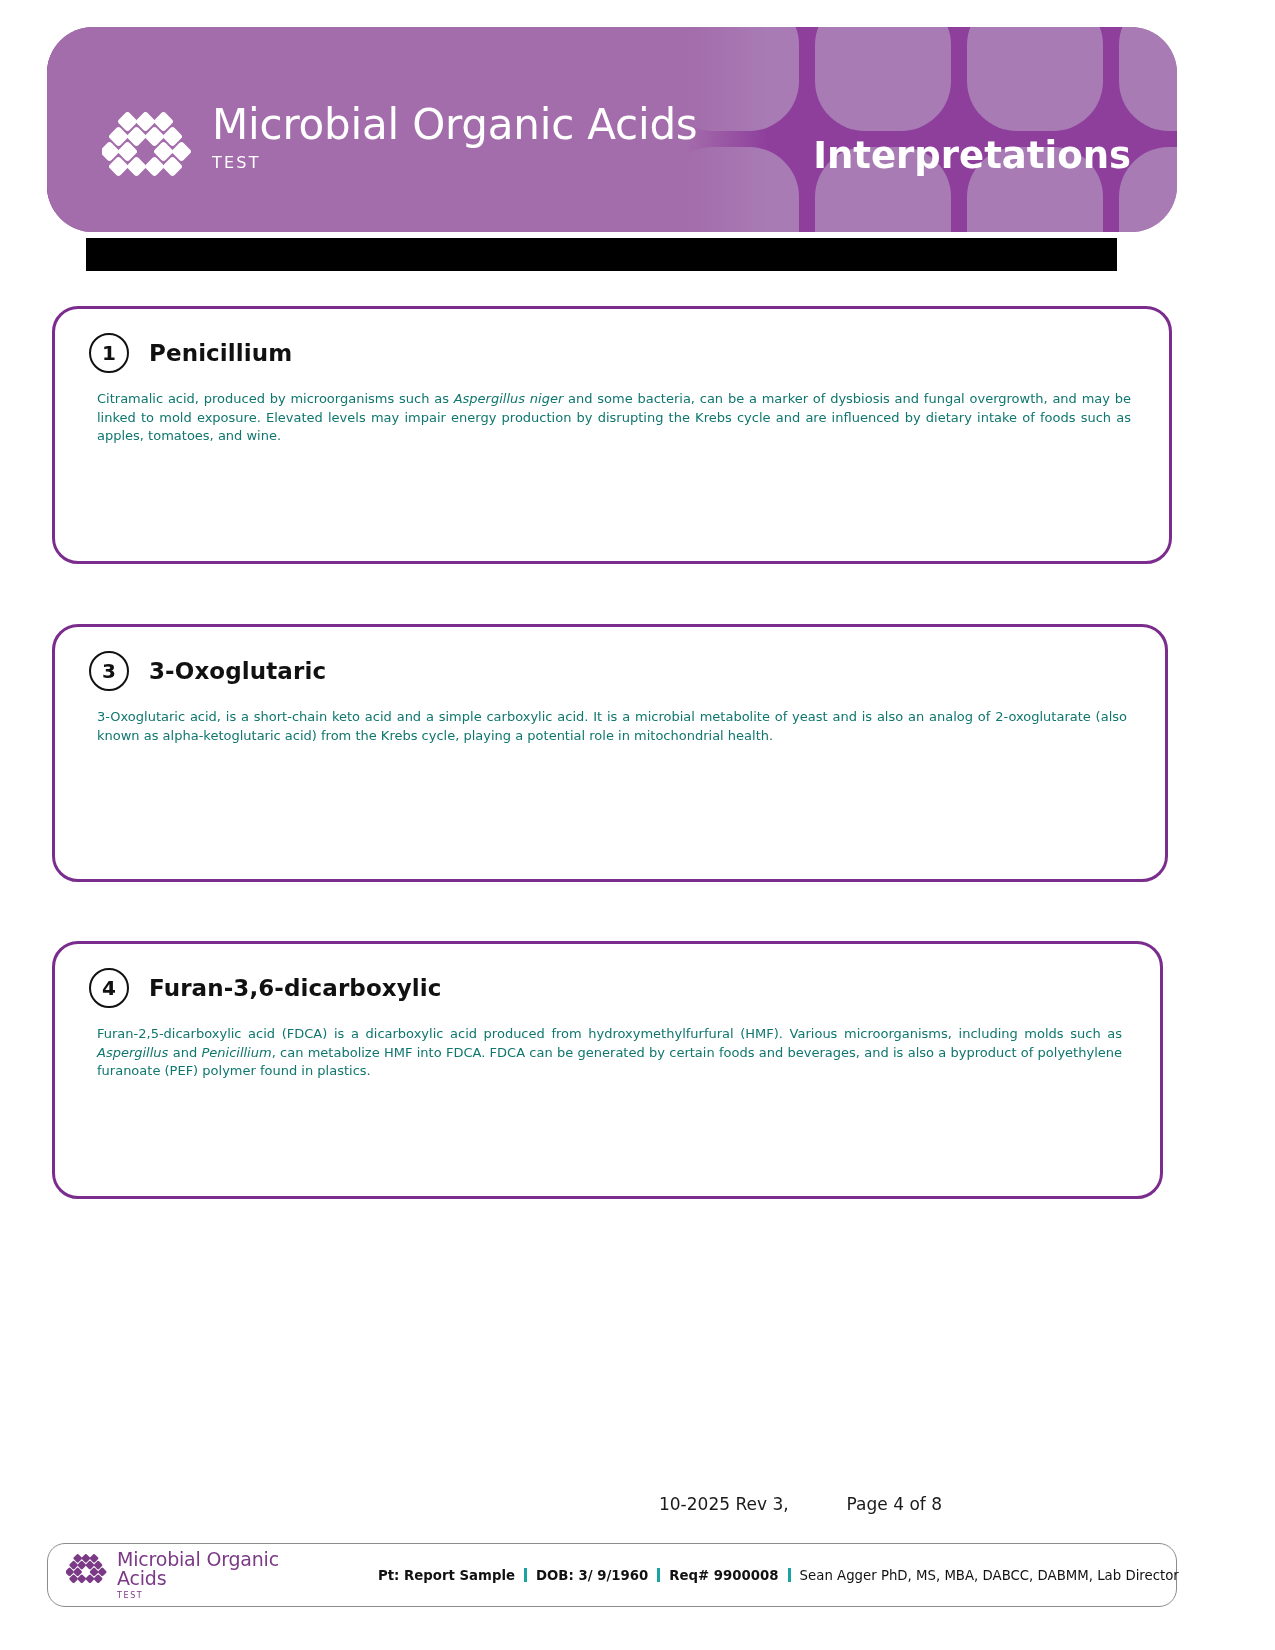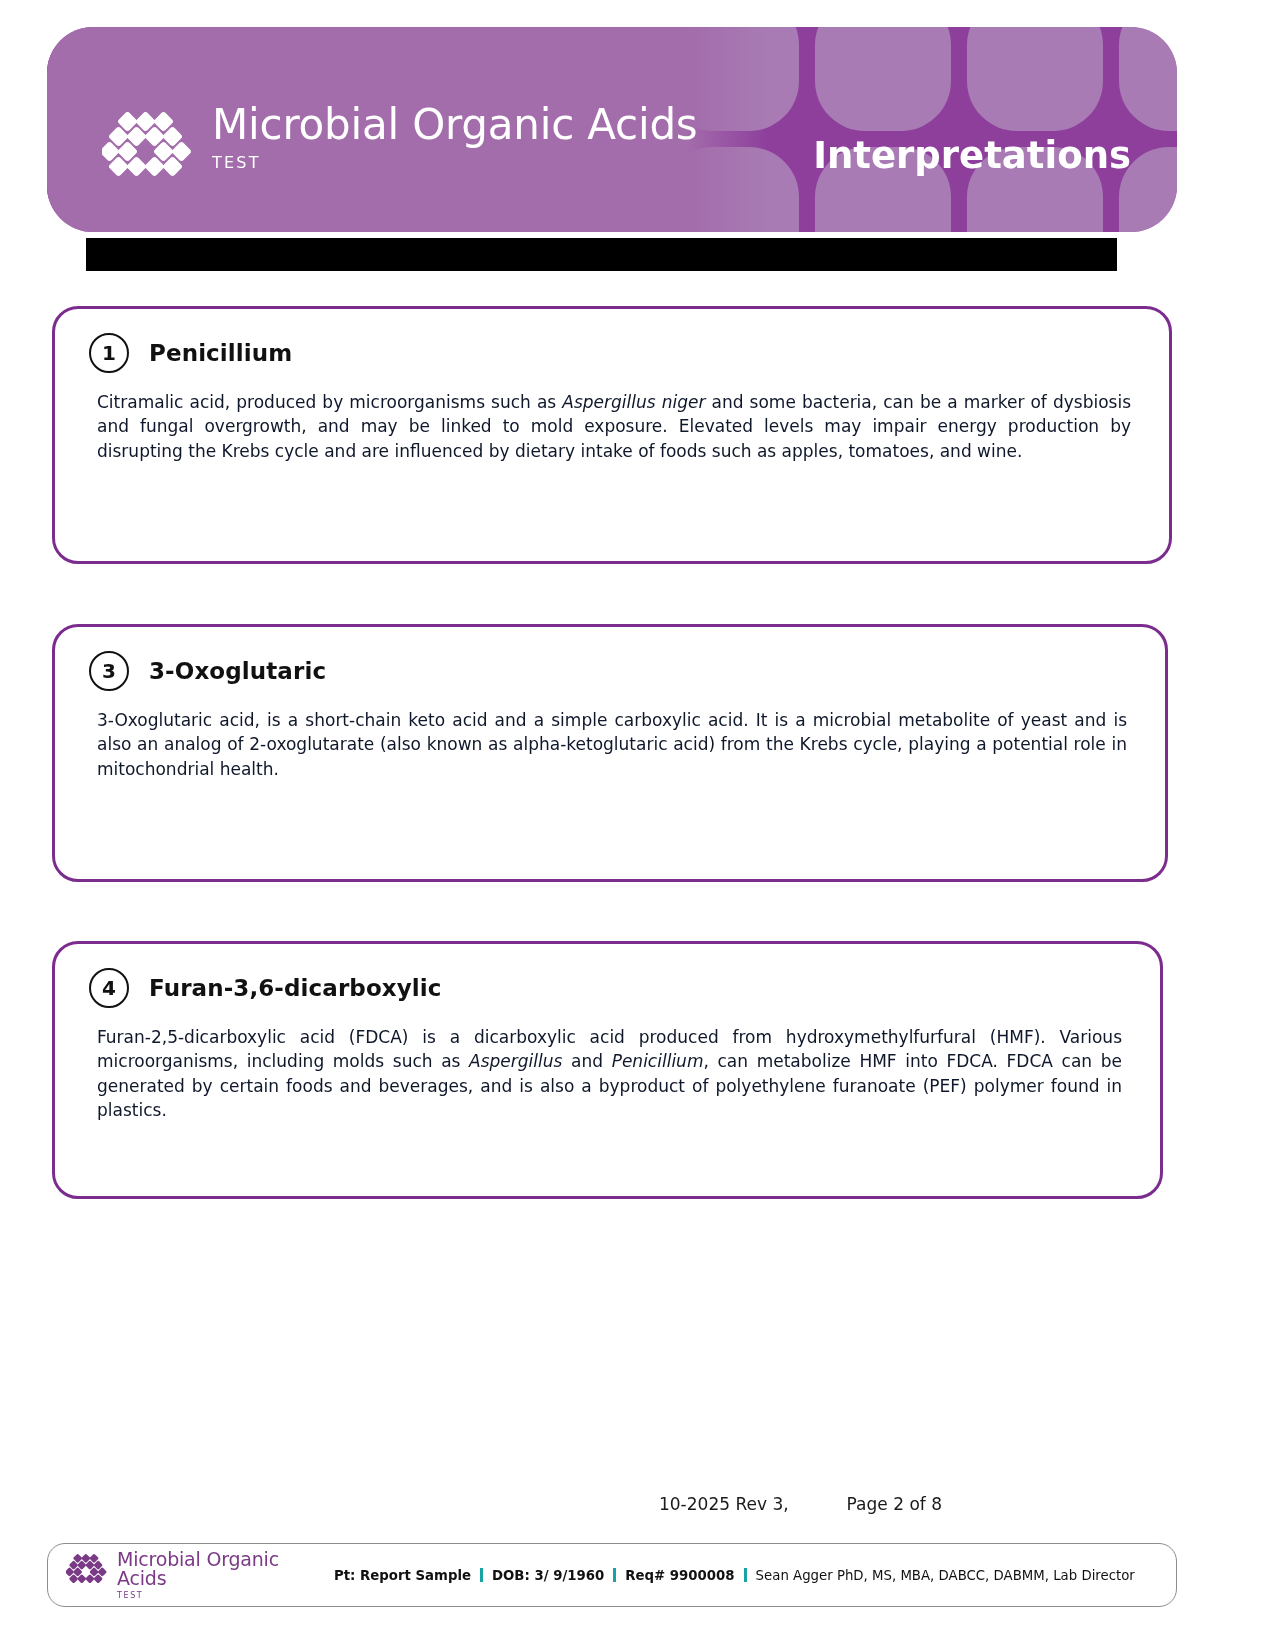--- a/index.html
+++ b/index.html
@@ -143,23 +143,23 @@
     box-sizing: border-box;
   }
   .card-title {
     font-size: 23px;
     font-weight: 700;
     color: #111111;
     letter-spacing: 0.1px;
   }
   .card-body {
     padding: 17px 38px 0 42px;
-    font-size: 17px;
+    font-size: 13px;
     line-height: 1.43;
-    color: #0f172a;
+    color: #0f766e;
     text-align: justify;
     text-justify: inter-word;
   }
   .card-body i { font-style: italic; }
 
   
   .page-meta {
     position: absolute;
     right: 152px;
     top: 1494px;
@@ -206,21 +206,21 @@
     margin-top: 4px;
   }
   .footer-lines {
     display: flex;
     flex-direction: column;
     justify-content: center;
     gap: 6px;
     font-size: 13.3px;
     color: #111111;
   }
-  .footer-line { display: flex; align-items: center; white-space: nowrap; }
+  .footer-line { display: flex; align-items: center; white-space: nowrap; margin-left: 44px; }
   .sep {
     display: inline-block;
     width: 3px;
     height: 14px;
     background: #1aa3a3;
     margin: 0 9px;
     flex: none;
   }
   .fbold { font-weight: 700; }
   .freg  { font-weight: 400; }
@@ -302,21 +302,21 @@
   <div class="card card-3">
     <div class="card-head">
       <div class="card-num">4</div>
       <div class="card-title">Furan-3,6-dicarboxylic</div>
     </div>
     <div class="card-body"><span>Furan-2,5-dicarboxylic acid (FDCA) is a dicarboxylic acid produced from hydroxymethylfurfural (HMF). Various microorganisms, including molds such as </span><i>Aspergillus</i><span> and </span><i>Penicillium</i><span>, can metabolize HMF into FDCA. FDCA can be generated by certain foods and beverages, and is also a byproduct of polyethylene furanoate (PEF) polymer found in plastics.</span></div>
   </div>
 
   <div class="page-meta">
     <span>10-2025 Rev 3,</span>
-    <span>Page 2 of 8</span>
+    <span>Page 4 of 8</span>
   </div>
 
   <div class="footer">
     <div class="footer-brand">
       <svg class="footer-mark" viewBox="0 0 92 66">
         <g fill="#7b3a86">
           <rect x="18" y="2" width="15" height="15" rx="3" transform="rotate(45 25.5 9.5)"></rect>
           <rect x="36" y="2" width="15" height="15" rx="3" transform="rotate(45 43.5 9.5)"></rect>
           <rect x="54" y="2" width="15" height="15" rx="3" transform="rotate(45 61.5 9.5)"></rect>
           <rect x="9" y="17" width="15" height="15" rx="3" transform="rotate(45 16.5 24.5)"></rect>

